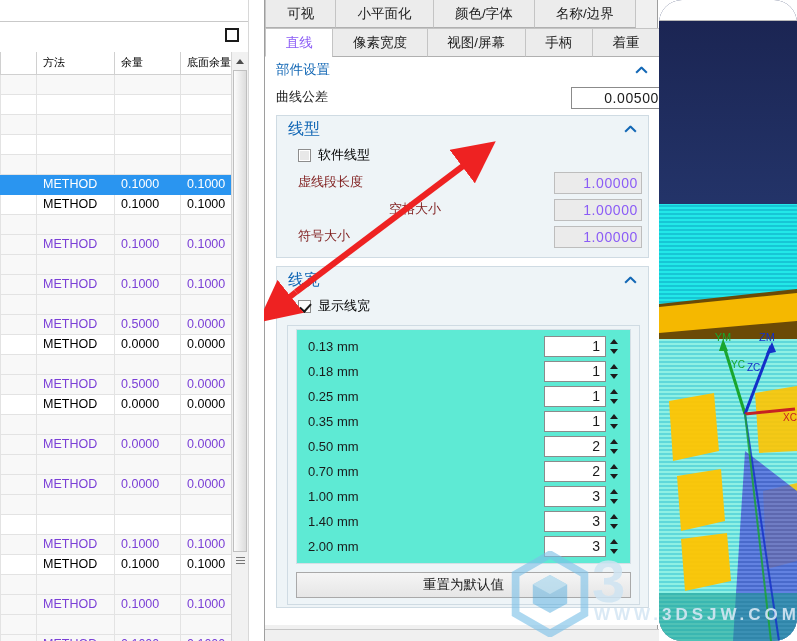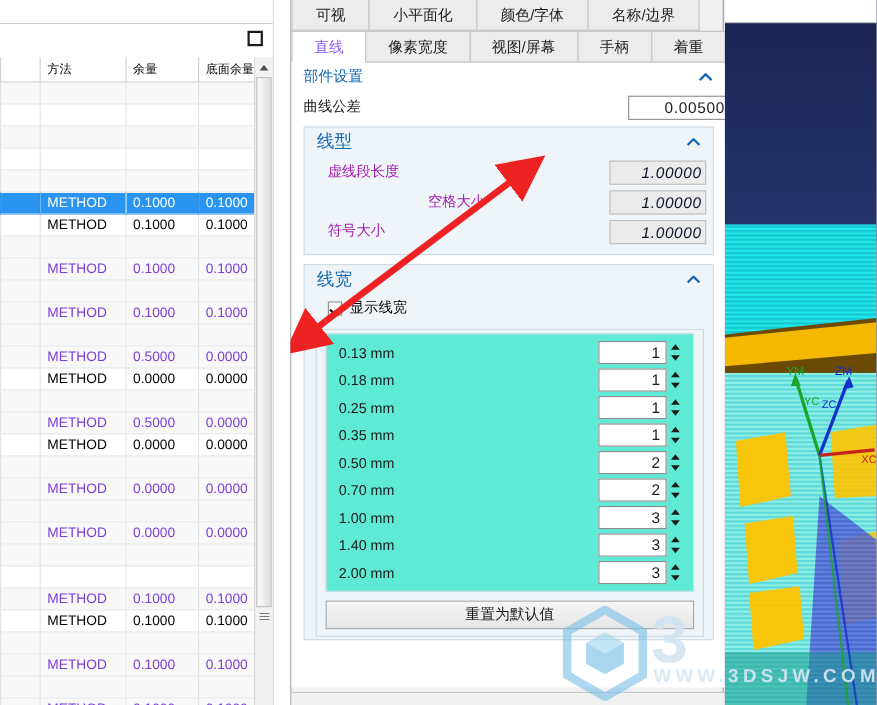--- a/index.html
+++ b/index.html
@@ -164,37 +164,37 @@
   .chev::after  { left: 4px;  transform: rotate(45deg); }
 
   .row {
     position: relative;
     height: 28px;
     display: flex; align-items: center;
     padding-left: 11px;
     font-size: 13px;
   }
   .row .lbl { color: #1b1b1b; }
-  .row.dim .lbl { color: #a21caf; }
+  .row.dim .lbl { color: #7f1d1d; }
   .field {
     position: absolute; right: -4px; top: 4px;
     width: 92px; height: 22px;
     border: 1px solid #8b8b8b;
     background: #ffffff;
     text-align: right;
     padding-right: 3px;
     line-height: 20px;
     font-size: 14px;
     letter-spacing: 0.6px;
     color: #1b1b1b;
     overflow: hidden;
     white-space: nowrap;
   }
   .field.disabled {
-    background: #ebebeb; color: #0f172a; border-color: #bdbdbd; font-style: italic;
+    background: #ebebeb; color: #8b5cf6; border-color: #bdbdbd;
   }
 
   
   .group {
     position: relative;
     margin: 4px 10px 0 11px;
     border: 1px solid #cfdbe3;
     background: #eef4f7;
   }
   .group > .g-head {
@@ -293,21 +293,21 @@
     position: absolute; left: 0; bottom: 0; width: 394px; height: 12px;
     background: #f0f0f0; border-top: 1px solid #c6c6c6;
   }
 
   
   #red-arrow { position: absolute; left: 264px; top: 0; width: 394px; height: 641px; pointer-events: none; }
 
   
   #viewport {
     position: absolute; left: 659px; top: 0; width: 138px; height: 641px;
-    overflow: hidden; background: #1d2a57;
+    overflow: hidden; background: #1d2a57; border-radius: 23px;
   }
   #vp-topstrip {
     position: absolute; left: 0; top: 0; width: 138px; height: 21px;
     background: #ffffff; border-bottom: 1px solid #b9b9b9;
   }
   #vp-canvas { position: absolute; left: 0; top: 21px; width: 138px; height: 620px; }
 
   
   #wm-logo {
     position: absolute; left: 507px; top: 551px;
@@ -606,20 +606,24 @@
         <span class="lbl">曲线公差</span>
         <span class="field" style="right:-4px;width:92px;">0.00500</span>
       </div>
 
       <div class="group">
         <div class="g-head">
           <span>线型</span>
           <span class="chev"></span>
         </div>
         <div class="inner">
+          <div class="cbrow">
+            <span class="cbox inset"></span>
+            <span>软件线型</span>
+          </div>
           <div id="linetype-fields">
               <div class="row dim" style="padding-right: 108px; height: 27px;">
                 <span class="lbl">虚线段长度</span>
                 <span class="field disabled" style="right: -2px; width: 88px;">1.00000</span>
               </div>
               <div class="row dim" style="padding-right: 108px; height: 27px; justify-content: center;">
                 <span class="lbl">空格大小</span>
                 <span class="field disabled" style="right: -2px; width: 88px;">1.00000</span>
               </div>
               <div class="row dim" style="padding-right: 96px; height: 27px;">

